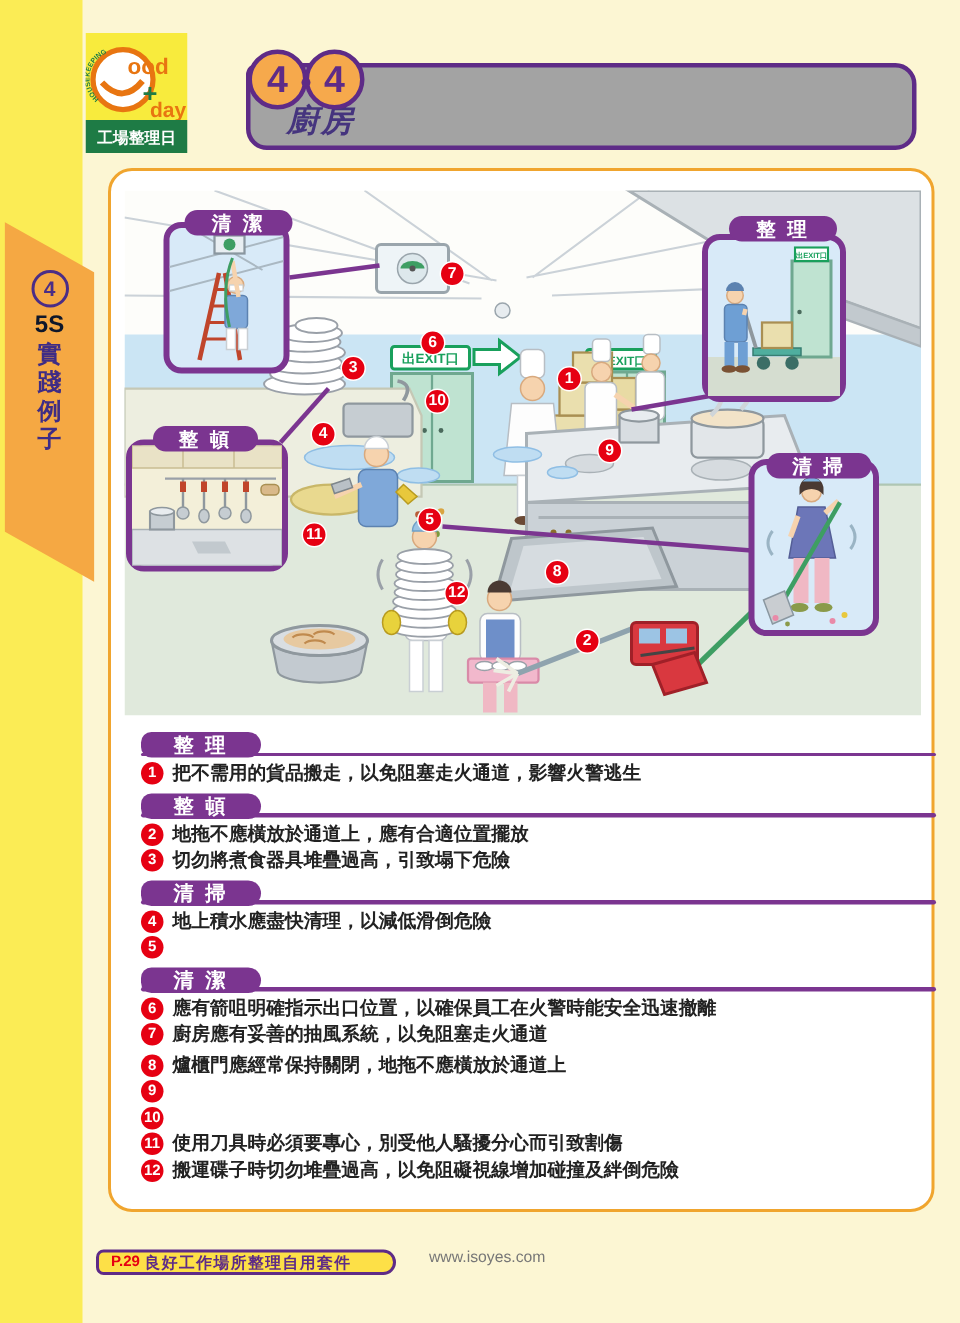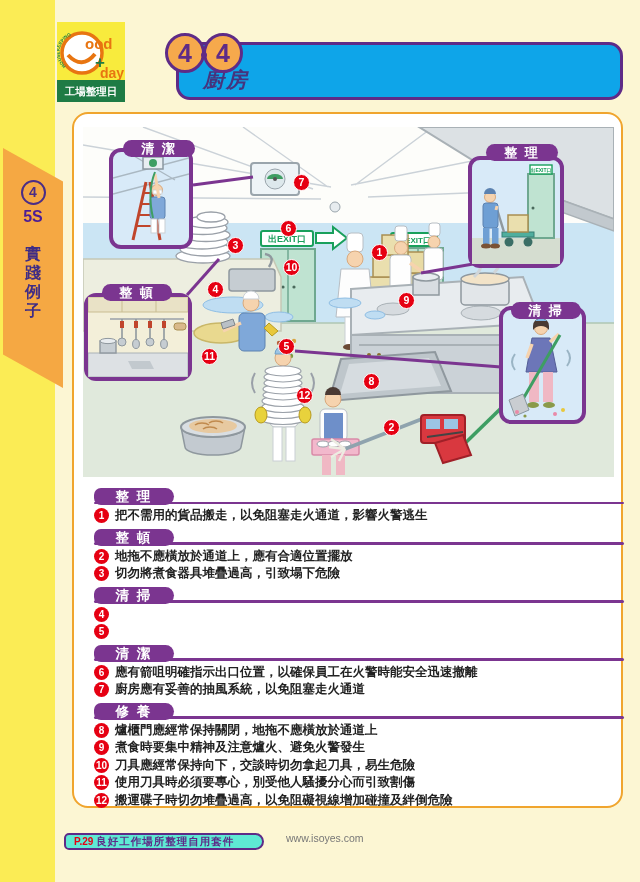--- a/index.html
+++ b/index.html
@@ -5,27 +5,27 @@
   html,body{margin:0;padding:0;}
   body{width:640px;height:882px;position:relative;overflow:hidden;background:#FCF6D3;
        font-family:"Liberation Sans",sans-serif;}
   .yellow-strip{position:absolute;left:0;top:0;width:55px;height:882px;background:#FBEC55;}
   
   .ribbon{position:absolute;left:3px;top:148px;width:60px;height:240px;background:#F5A843;
           clip-path:polygon(0 0,100% 14%,100% 100%,0 86%);display:flex;flex-direction:column;
           align-items:center;padding-top:32px;box-sizing:border-box;z-index:2;}
   .ribbon-badge{width:21px;height:21px;border:2px solid #4B2D86;border-radius:50%;color:#4B2D86;
           font-weight:bold;font-size:14px;line-height:20px;text-align:center;margin-bottom:3px;}
-  .ribbon-5s{font-weight:bold;color:#4c1d95;font-size:16px;margin-bottom:18px;}
+  .ribbon-5s{font-weight:bold;color:#0f172a;font-size:16px;margin-bottom:1px;}
   .ribbon-chars{width:17px;word-break:break-all;line-height:19px;font-size:16px;font-weight:bold;
           color:#3F2C85;text-align:center;}
   
   .logo{position:absolute;left:57px;top:22px;width:68px;height:81px;}
   
-  .header-bar{position:absolute;left:176px;top:42px;width:447px;height:58px;background:#0ea5e9;
+  .header-bar{position:absolute;left:164px;top:42px;width:447px;height:58px;background:#a3a3a3;
           border:3px solid #5E2B87;border-radius:8px 14px 14px 14px;box-sizing:border-box;z-index:3;}
   .header-title{position:absolute;left:24px;bottom:3px;font-size:21px;font-weight:bold;
           font-style:italic;color:#45347E;letter-spacing:2px;}
   .badge-circle{position:absolute;top:33px;width:40px;height:40px;background:#F6A94C;
           border:3px solid #5E2B87;border-radius:50%;color:#5E2B87;font-size:25px;font-weight:bold;
           text-align:center;line-height:35px;box-sizing:border-box;z-index:5;}
   .badge-circle.c1{left:165px;}
   .badge-circle.c2{left:203px;}
   .badge-dot{position:absolute;left:201px;top:52px;width:6px;height:6px;background:#5E2B87;
           border-radius:50%;z-index:6;}
@@ -52,21 +52,21 @@
   .sec-line{position:absolute;left:0;bottom:0;width:100%;height:2.5px;background:#7B3590;
           border-radius:2px;}
   .sec-pill{position:absolute;left:0;bottom:-1px;width:80px;height:17px;background:#7B3590;
           color:#fff;font-size:13.5px;font-weight:bold;text-align:center;line-height:17px;
           border-radius:9px 11px 11px 9px;letter-spacing:2px;z-index:2;}
   .item{display:flex;align-items:center;height:17.5px;font-size:12.5px;font-weight:600;
           color:#222;white-space:nowrap;}
   .inum{flex:none;width:15px;height:15px;background:#E60012;border-radius:50%;color:#fff;
           font-size:10px;font-weight:bold;line-height:15px;text-align:center;margin-right:6px;}
   
-  .footer-pill{position:absolute;left:64px;top:833px;width:200px;height:17px;background:#5eead4;
+  .footer-pill{position:absolute;left:64px;top:833px;width:200px;height:17px;background:#fde047;
           border:2px solid #5E2B87;border-radius:6px 10px 10px 6px;display:flex;align-items:center;
           box-sizing:border-box;z-index:2;}
   .footer-page{color:#E60012;font-size:10px;font-weight:bold;margin-left:8px;}
   .footer-title{color:#5E2B87;font-size:10.5px;font-weight:bold;margin-left:3px;letter-spacing:1px;}
   .footer-site{position:absolute;left:286px;top:832px;font-size:10.5px;color:#777;}
 </style>
 </head>
 <body>
 
 <div class="yellow-strip"></div>
@@ -466,55 +466,50 @@
           <span>切勿將煮食器具堆疊過高，引致塌下危險</span>
         </div>
     </div>
     <div class="section">
       <div class="sec-head">
           <span class="sec-pill">清 掃</span>
           <div class="sec-line"></div>
         </div>
       <div class="item">
           <span class="inum">4</span>
+          <span>地上積水應盡快清理，以減低滑倒危險</span>
         </div>
       <div class="item">
           <span class="inum">5</span>
         </div>
     </div>
     <div class="section">
       <div class="sec-head">
           <span class="sec-pill">清 潔</span>
           <div class="sec-line"></div>
         </div>
       <div class="item">
           <span class="inum">6</span>
           <span>應有箭咀明確指示出口位置，以確保員工在火警時能安全迅速撤離</span>
         </div>
       <div class="item">
           <span class="inum">7</span>
           <span>廚房應有妥善的抽風系統，以免阻塞走火通道</span>
         </div>
     </div>
     <div class="section">
-      <div class="sec-head">
-          <span class="sec-pill">修 養</span>
-          <div class="sec-line"></div>
-        </div>
       <div class="item">
           <span class="inum">8</span>
           <span>爐櫃門應經常保持關閉，地拖不應橫放於通道上</span>
         </div>
       <div class="item">
           <span class="inum">9</span>
-          <span>煮食時要集中精神及注意爐火、避免火警發生</span>
         </div>
       <div class="item">
           <span class="inum">10</span>
-          <span>刀具應經常保持向下，交談時切勿拿起刀具，易生危險</span>
         </div>
       <div class="item">
           <span class="inum">11</span>
           <span>使用刀具時必須要專心，別受他人騷擾分心而引致割傷</span>
         </div>
       <div class="item">
           <span class="inum">12</span>
           <span>搬運碟子時切勿堆疊過高，以免阻礙視線增加碰撞及絆倒危險</span>
         </div>
     </div>

